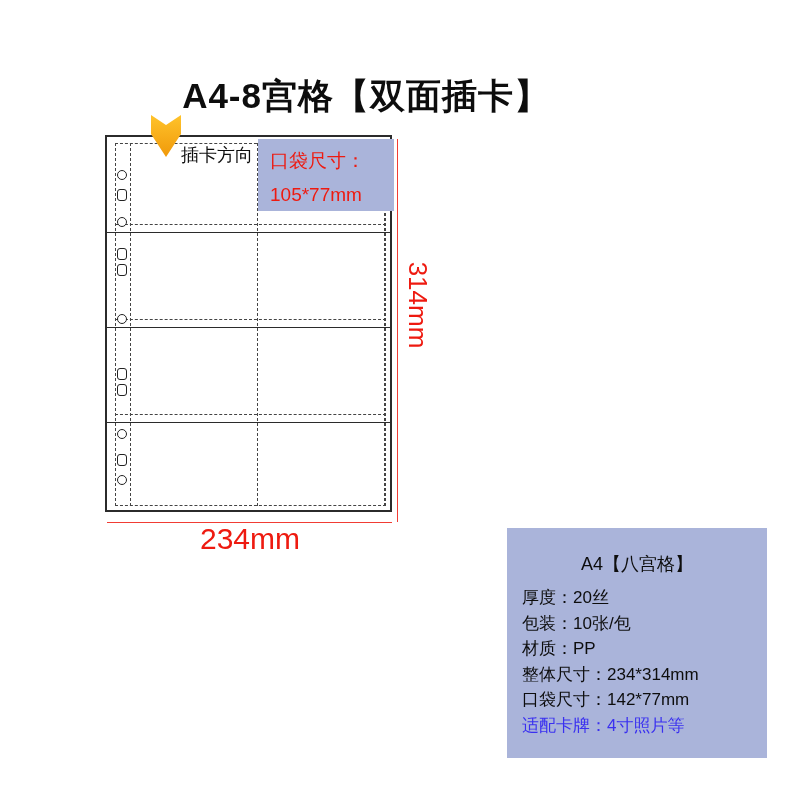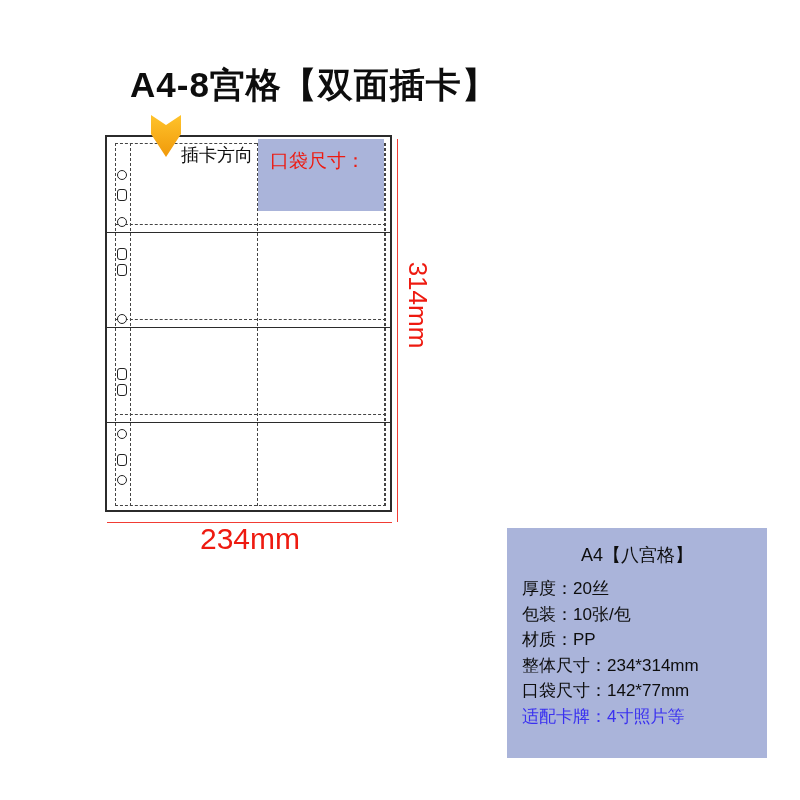--- a/index.html
+++ b/index.html
@@ -8,57 +8,57 @@
     --highlight-blue:#3a30f0;
     --ink:#1a1a1a;
     --line:#2b2b2b;
     --dash:#444;
   }
   *{margin:0;padding:0;box-sizing:border-box;}
   html,body{background:#ffffff;}
   body{font-family:"Liberation Sans","DejaVu Sans",sans-serif;color:var(--ink);}
   .canvas{position:relative;width:800px;height:800px;background:#ffffff;overflow:hidden;}
 
-  .title{position:absolute;left:130px;top:62px;width:420px;text-align:left;
+  .title{position:absolute;left:130px;top:73px;width:420px;text-align:right;
          font-size:35px;font-weight:600;letter-spacing:1px;color:#0d0d0d;white-space:nowrap;}
 
   
   .page{position:absolute;left:105px;top:135px;width:287px;height:377px;
         border:2px solid var(--line);background:#fff;}
   .inner-dash{position:absolute;left:8px;top:6px;right:4px;bottom:4px;
               border:1px dashed var(--dash);}
   .vdash{position:absolute;top:6px;bottom:4px;width:0;border-left:1px dashed var(--dash);}
   .hdash{position:absolute;left:8px;right:4px;height:0;border-top:1px dashed var(--dash);}
   .sep{position:absolute;left:0;right:0;height:0;border-top:1.5px solid var(--line);}
   .hole{position:absolute;left:10px;background:#fff;border:1.3px solid #222;}
   .hole.c{width:10px;height:10px;border-radius:50%;}
   .hole.s{width:10px;height:12px;border-radius:3px;}
 
-  .pocket-callout{position:absolute;left:151px;top:2px;width:126px;height:72px;
+  .pocket-callout{position:absolute;left:151px;top:2px;width:136px;height:72px;
                   background:var(--panel-blue);padding:5px 0 0 12px;z-index:2;}
   .pocket-callout .ln{font-size:19px;line-height:34px;font-weight:500;
                       color:var(--dim-red);white-space:nowrap;}
   .insert-label{position:absolute;left:74px;top:6px;font-size:18px;color:#0d0d0d;
                 z-index:3;white-space:nowrap;}
   .arrow{position:absolute;left:150px;top:114px;width:32px;height:44px;z-index:4;}
 
   
   .vline{position:absolute;left:397px;top:139px;height:383px;width:0;
          border-left:1.5px solid var(--dim-red);opacity:.85;}
   .hline{position:absolute;left:107px;top:522px;width:285px;height:0;
          border-top:1.5px solid var(--dim-red);opacity:.85;}
   .height-label{position:absolute;left:373px;top:290px;width:90px;height:30px;
                 transform:rotate(90deg);text-align:center;font-size:26px;
                 color:var(--dim-red);white-space:nowrap;}
   .width-label{position:absolute;left:105px;top:522px;width:290px;text-align:center;
                font-size:30px;color:var(--dim-red);white-space:nowrap;}
 
   
   .panel{position:absolute;left:507px;top:528px;width:260px;height:230px;
-         background:var(--panel-blue);padding-top:15px;}
+         background:var(--panel-blue);padding-top:24px;}
   .panel-title{text-align:center;font-size:18px;font-weight:500;color:#0d0d0d;}
   .panel-list{margin:9px 12px 0 15px;}
   .spec{font-size:17px;line-height:25.5px;color:#0d0d0d;white-space:nowrap;}
   .spec.hl{color:var(--highlight-blue);}
 </style>
 </head>
 <body>
 
 <div class="canvas">
 
@@ -93,20 +93,21 @@
     <i class="hole s" style="top:127px"></i>
     <i class="hole c" style="top:177px"></i>
     <i class="hole s" style="top:231px"></i>
     <i class="hole s" style="top:247px"></i>
     <i class="hole c" style="top:292px"></i>
     <i class="hole s" style="top:317px"></i>
     <i class="hole c" style="top:338px"></i>
 
     <div class="pocket-callout">
       <div class="ln">口袋尺寸：</div>
+      <div class="ln">105*77mm</div>
     </div>
 
     <div class="insert-label">插卡方向</div>
   </div>
 
   <div class="vline"></div>
   <div class="height-label">314mm</div>
   <div class="hline"></div>
   <div class="width-label">234mm</div>
 

